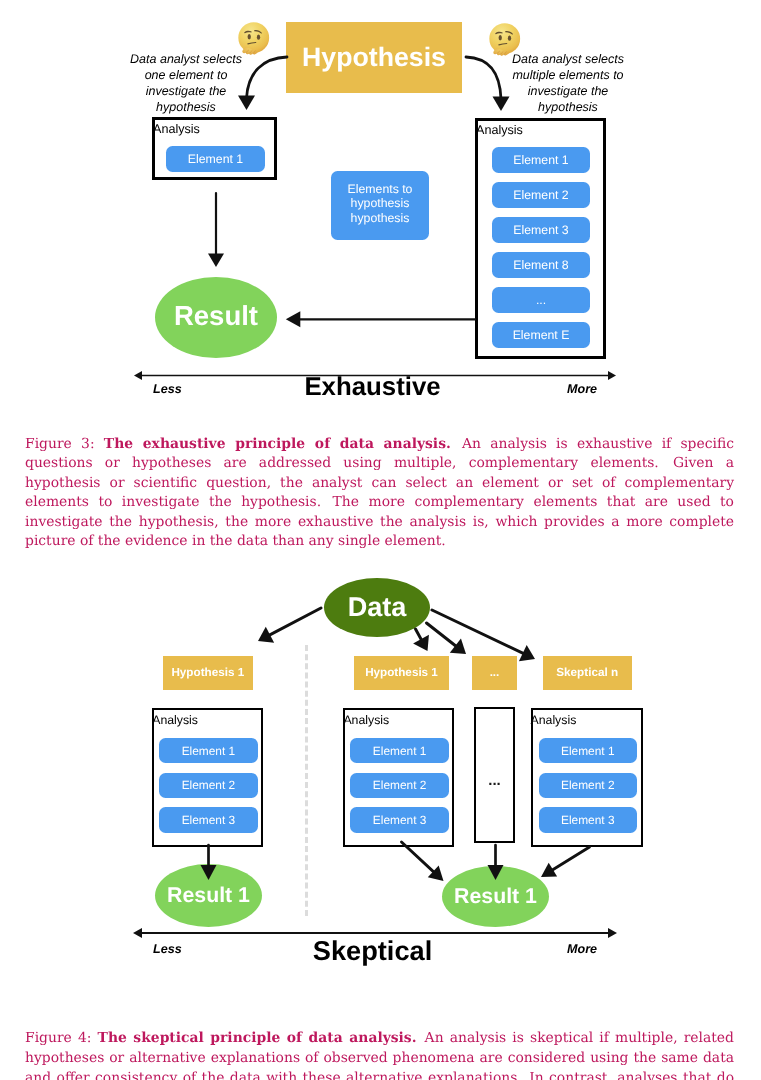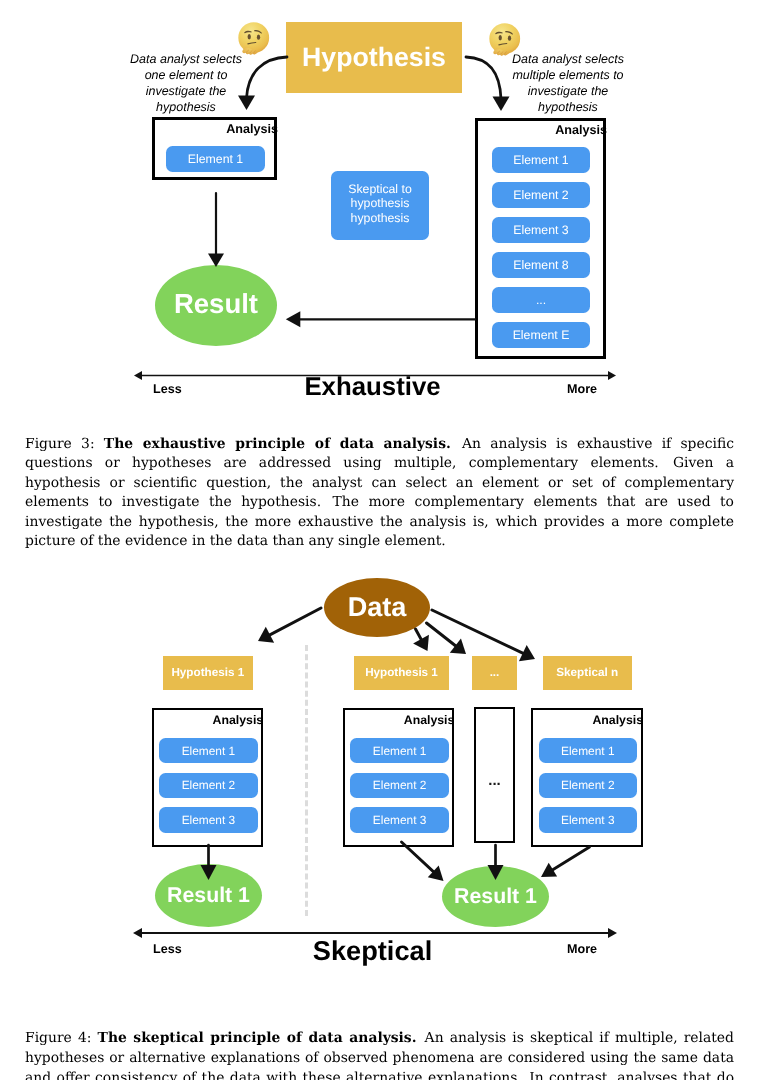--- a/index.html
+++ b/index.html
@@ -8,41 +8,41 @@
        text-rendering:geometricPrecision;}
   .page{position:relative;width:761px;height:1080px;background:#fff;}
 
   
   .fig{position:absolute;left:0;top:0;width:761px;}
   .node{position:absolute;box-sizing:border-box;}
 
   .hyp-box{background:#e8bc4c;color:#ffffff;display:flex;align-items:center;justify-content:center;
            font-family:"Liberation Sans",sans-serif;font-weight:bold;}
   .analysis-box{border:3px solid #000;background:#fff;}
-  .analysis-title{position:absolute;left:0;right:0;text-align:right;
-        font-family:"Liberation Sans",sans-serif;font-weight:bold;color:#000;}
+  .analysis-title{position:absolute;left:0;right:0;text-align:left;
+        font-family:"Liberation Sans",sans-serif;font-weight:normal;color:#000;}
   .el{position:absolute;background:#4a9af0;color:#fff;border-radius:6.5px;
       display:flex;align-items:center;justify-content:center;
       font-family:"Liberation Sans",sans-serif;}
   .result{position:absolute;background:#82d35b;border-radius:50%;color:#fff;
           display:flex;align-items:center;justify-content:center;
           font-family:"Liberation Sans",sans-serif;font-weight:bold;}
-  .data-ell{position:absolute;background:#a16207;border-radius:50%;color:#fff;
+  .data-ell{position:absolute;background:#4d7c0f;border-radius:50%;color:#fff;
           display:flex;align-items:center;justify-content:center;
           font-family:"Liberation Sans",sans-serif;font-weight:bold;}
   .annot{position:absolute;font-family:"Liberation Sans",sans-serif;font-style:italic;
          color:#000;text-align:center;line-height:1.28;}
   .axis-label{position:absolute;font-family:"Liberation Sans",sans-serif;font-weight:bold;color:#000;}
   .axis-small{position:absolute;font-family:"Liberation Sans",sans-serif;font-weight:bold;
-              color:#000;font-size:12.6px;}
+              font-style:italic;color:#000;font-size:12.6px;}
   .emoji{position:absolute;line-height:1;}
   svg.ov{position:absolute;left:0;top:0;overflow:visible;}
 
   
-  .cap{position:absolute;font-family:"DejaVu Serif",serif;color:#000000;
+  .cap{position:absolute;font-family:"DejaVu Serif",serif;color:#be185d;
        text-align:justify;text-justify:inter-word;}
   .cap b{font-weight:bold;}
   .cap .ss{letter-spacing:2.0px;}
 </style>
 </head>
 <body>
 
 <div class="page">
   <div id="fig3" class="fig">
 
@@ -99,37 +99,37 @@
 
     <div class="annot" style="left:124px;top:51px;width:124px;font-size:12.5px;text-align:center;">Data analyst selects one element to investigate the hypothesis</div>
     <div class="annot" style="left:508px;top:51px;width:120px;font-size:12.5px;">Data analyst selects multiple elements to investigate the hypothesis</div>
 
     <div class="node analysis-box" style="left:152px;top:117px;width:125px;height:63px;"></div>
     <div class="analysis-title" style="left:153px;top:122px;width:125px;font-size:12.6px;">Analysis</div>
     <div class="el" style="left:166px;top:146px;width:99px;height:26px;font-size:12.3px;">Element 1</div>
 
     <div class="el" style="left:331px;top:171px;width:98px;height:65px;font-size:12.3px;
                 flex-direction:column;line-height:14.4px;text-align:center;padding-bottom:4px;">
-        <span>Skeptical to</span>
+        <span>Elements to</span>
         <span>hypothesis</span>
         <span>hypothesis</span>
       </div>
 
     <div class="node analysis-box" style="left:475px;top:118px;width:131px;height:241px;"></div>
     <div class="analysis-title" style="left:476px;top:123px;width:131px;font-size:12.6px;">Analysis</div>
     <div id="f3-right-els">
         <div class="el" style="left: 492px; top: 147px; width: 98px; height: 26px; font-size: 12.3px;">Element 1</div>
         <div class="el" style="left: 492px; top: 181.9px; width: 98px; height: 26px; font-size: 12.3px;">Element 2</div>
         <div class="el" style="left: 492px; top: 216.8px; width: 98px; height: 26px; font-size: 12.3px;">Element 3</div>
         <div class="el" style="left: 492px; top: 251.7px; width: 98px; height: 26px; font-size: 12.3px;">Element 8</div>
         <div class="el" style="left: 492px; top: 286.6px; width: 98px; height: 26px; font-size: 12.3px;">...</div>
         <div class="el" style="left: 492px; top: 321.5px; width: 98px; height: 26px; font-size: 12.3px;">Element E</div>
       </div>
 
-    <div class="result" style="left:155px;top:265px;width:122px;height:81px;font-size:27.5px;padding-bottom:3px;box-sizing:border-box;">Result</div>
+    <div class="result" style="left:155px;top:277px;width:122px;height:81px;font-size:27.5px;padding-bottom:3px;box-sizing:border-box;">Result</div>
 
     <div class="axis-label" style="left:-8px;top:373px;width:761px;text-align:center;font-size:25.8px;">Exhaustive</div>
     <div class="axis-small" style="left:153px;top:381.5px;">Less</div>
     <div class="axis-small" style="left:567px;top:381.5px;">More</div>
 
     <svg class="ov" width="761" height="420">
       <g id="f3-arrows">
           <path d="M287,57 C263,58 248,72 246.5,98" fill="none" stroke="#111" stroke-width="2.8" stroke-linecap="round"></path>
           <polygon points="246.50,110.00 255.00,95.50 238.00,95.50" fill="#111"></polygon>
           <path d="M466,57 C490,58 500,73 501,99" fill="none" stroke="#111" stroke-width="2.8" stroke-linecap="round"></path>

